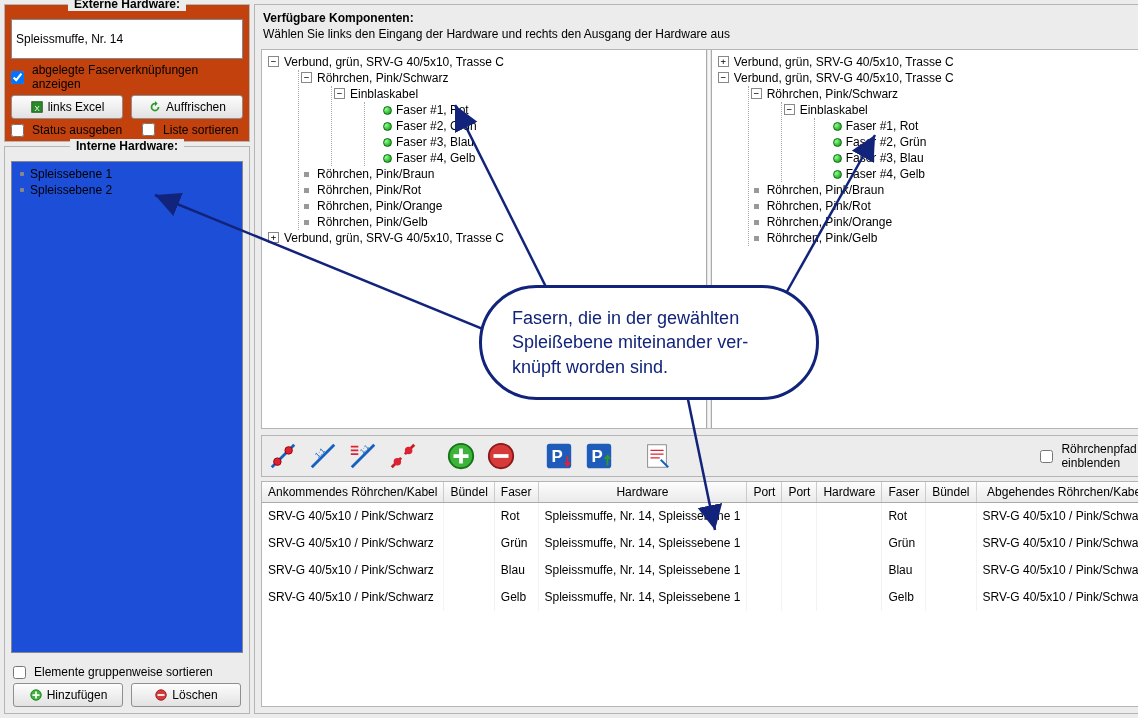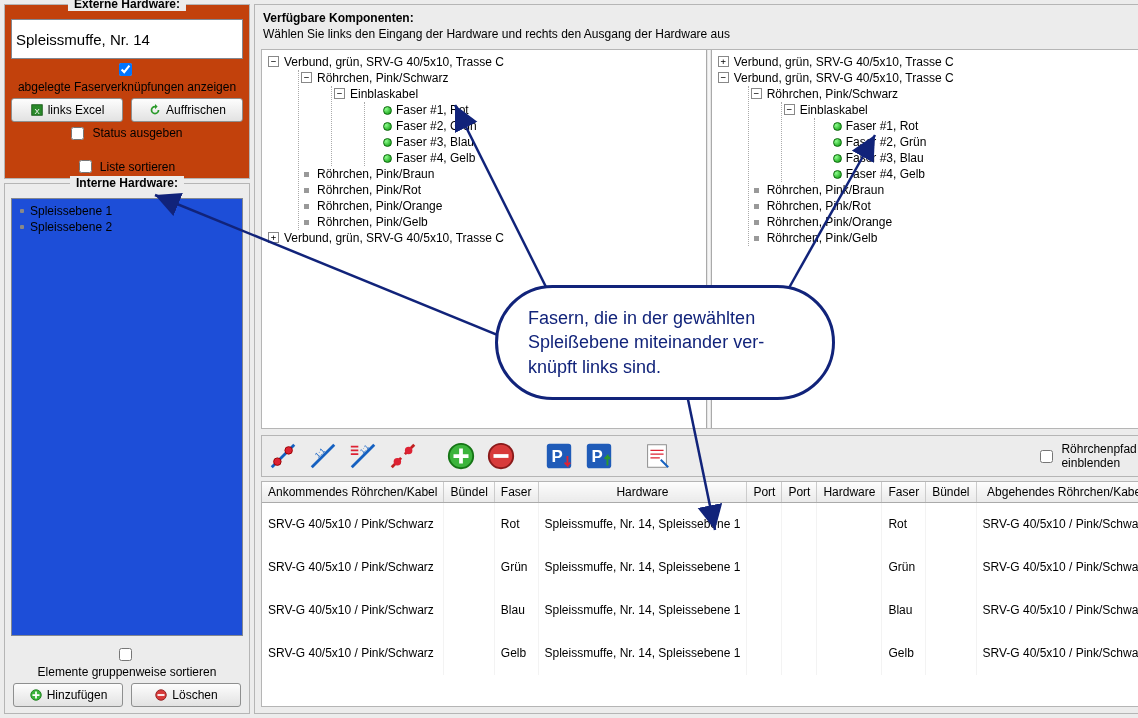--- a/index.html
+++ b/index.html
@@ -47,28 +47,27 @@
   .field-input {
     margin: 4px 6px;
   }
   .field-input input[type=text] {
     width: 100%;
     height: 40px;
     border: 1px solid #828790;
     background: #fff;
     padding: 2px 4px;
     font-family: inherit;
-    font-size: 15px;
+    font-size: 12px;
   }
   .checkbox-row {
     display: flex;
     align-items: center;
     gap: 4px;
     margin: 4px 6px;
-    flex-direction: column;
   }
   .checkbox-row.double { justify-content: flex-start; gap: 20px; }
   .btn-row {
     display: flex;
     gap: 8px;
     margin: 4px 6px;
   }
   .btn {
     flex: 1;
     height: 24px;
@@ -233,21 +232,21 @@
   table.data th {
     background: linear-gradient(#fdfdfd,#eaeaea);
     border-right:1px solid #ccc;
     border-bottom:1px solid #aaa;
     padding: 3px 6px;
     text-align:center;
     font-weight:normal;
     white-space: nowrap;
   }
   table.data td {
-    padding: 14px 6px;
+    padding: 6px 6px;
     border-right:1px solid #f3f3f3;
     white-space: nowrap;
   }
   table.data tr:first-child td { border-top:1px dotted #aaa; }
   table.data tr td { border-bottom:1px dotted transparent; }
   table.data tr:nth-child(odd) td{}
   input[type=checkbox]{ margin:0 4px 0 0; vertical-align:middle; }
 </style>
 </head>
 <body>
@@ -522,24 +521,24 @@
               <td></td>
               <td></td>
               <td>Gelb</td>
               <td></td>
               <td>SRV-G 40/5x10 / Pink/Schwarz</td>
             </tr>
           </tbody>
       </table>
     </div>
 
-    <div class="callout" style="left:240px; top:280px; width:340px;">
+    <div class="callout" style="left:224px; top:280px; width:340px;">
       <div>Fasern, die in der gewählten</div>
       <div>Spleißebene miteinander ver-</div>
-      <div>knüpft links sind.</div>
+      <div>knüpft worden sind.</div>
     </div>
 
     <svg class="arrow-svg" style="left:0;top:0;width:100%;height:100%;">
       <defs>
         <marker id="ah" markerWidth="12" markerHeight="12" refX="10" refY="5" orient="auto">
           <path d="M0 0L10 5L0 10z" fill="#11237a"></path>
         </marker>
       </defs>
       <line x1="300" y1="300" x2="200" y2="100" stroke="#11237a" stroke-width="2.5" marker-end="url(#ah)"></line>
       <line x1="530" y1="290" x2="620" y2="130" stroke="#11237a" stroke-width="2.5" marker-end="url(#ah)"></line>

